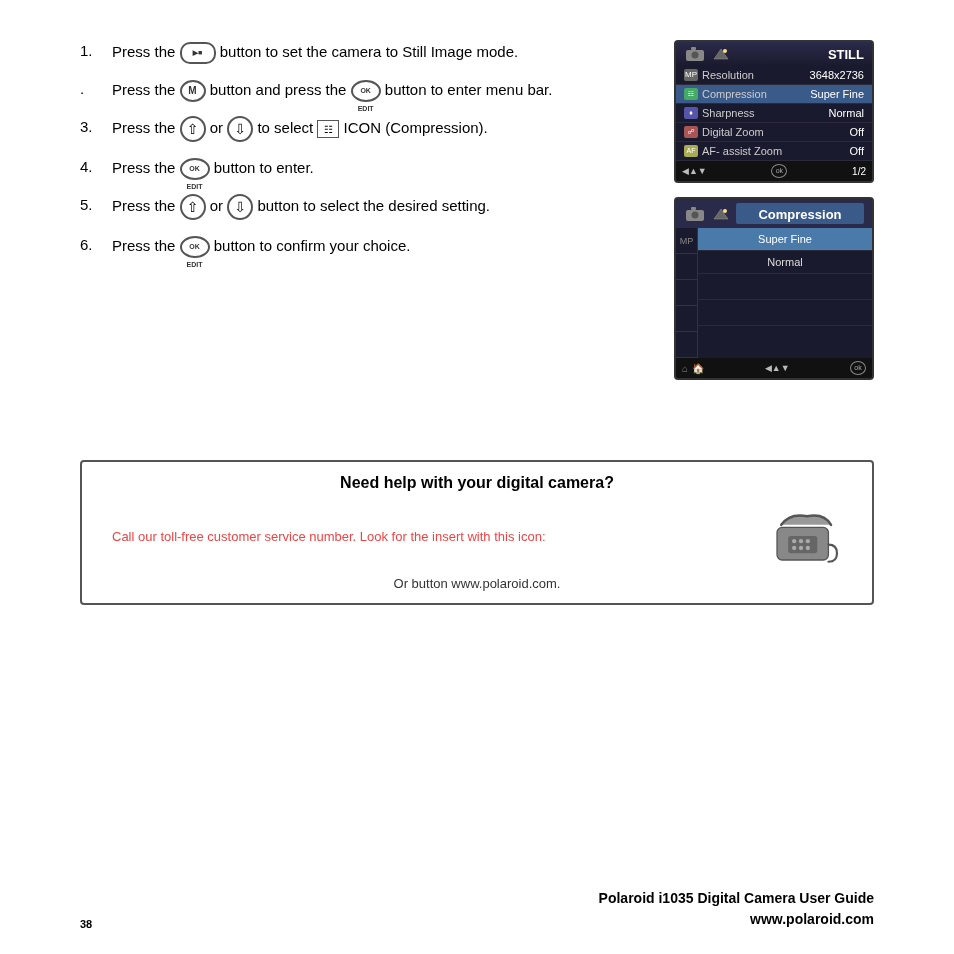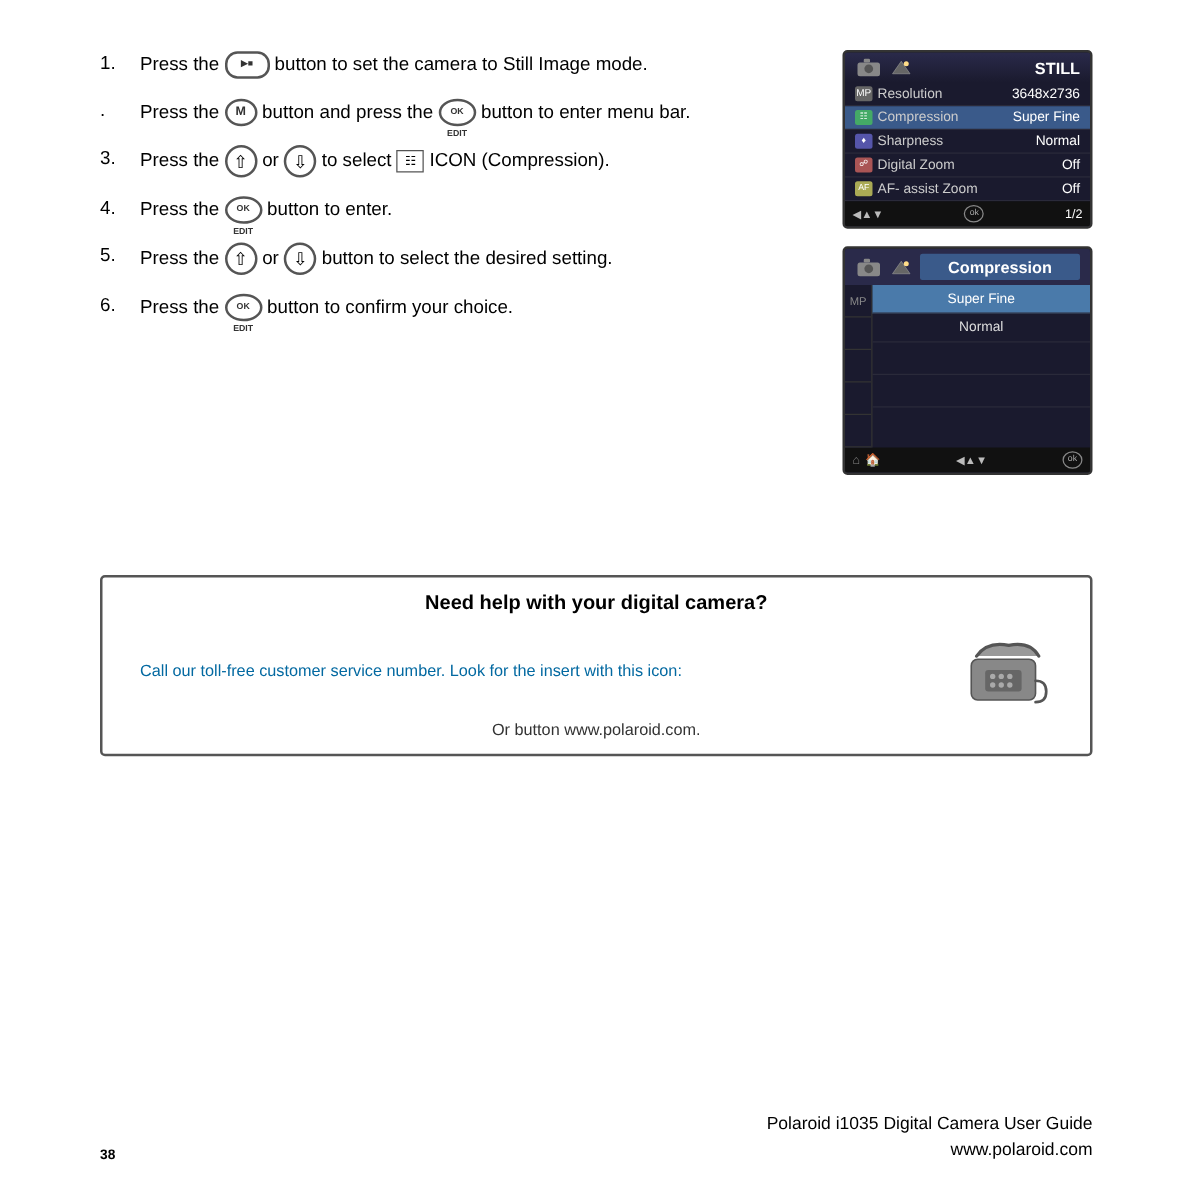--- a/index.html
+++ b/index.html
@@ -225,21 +225,21 @@
     .help-body-row {
       display: flex;
       align-items: center;
       gap: 20px;
       width: 100%;
       justify-content: space-between;
     }
 
     .help-text {
       font-size: 13px;
-      color: #0369a1;
+      color: #ef4444;
     }
 
     .help-icon {
       width: 70px;
       height: 60px;
       flex-shrink: 0;
     }
 
     .help-url {
       font-size: 13px;
@@ -260,21 +260,21 @@
       left: 0;
       right: 0;
     }
 
     .footer-page-num {
       font-weight: bold;
       font-size: 11px;
     }
 
     .footer-book-title {
-      font-weight: normal;
+      font-weight: bold;
       font-size: 14px;
       text-align: right;
       line-height: 1.5;
     }
 
     .nav-icon {
       color: #bbb;
       font-size: 9px;
     }
 

